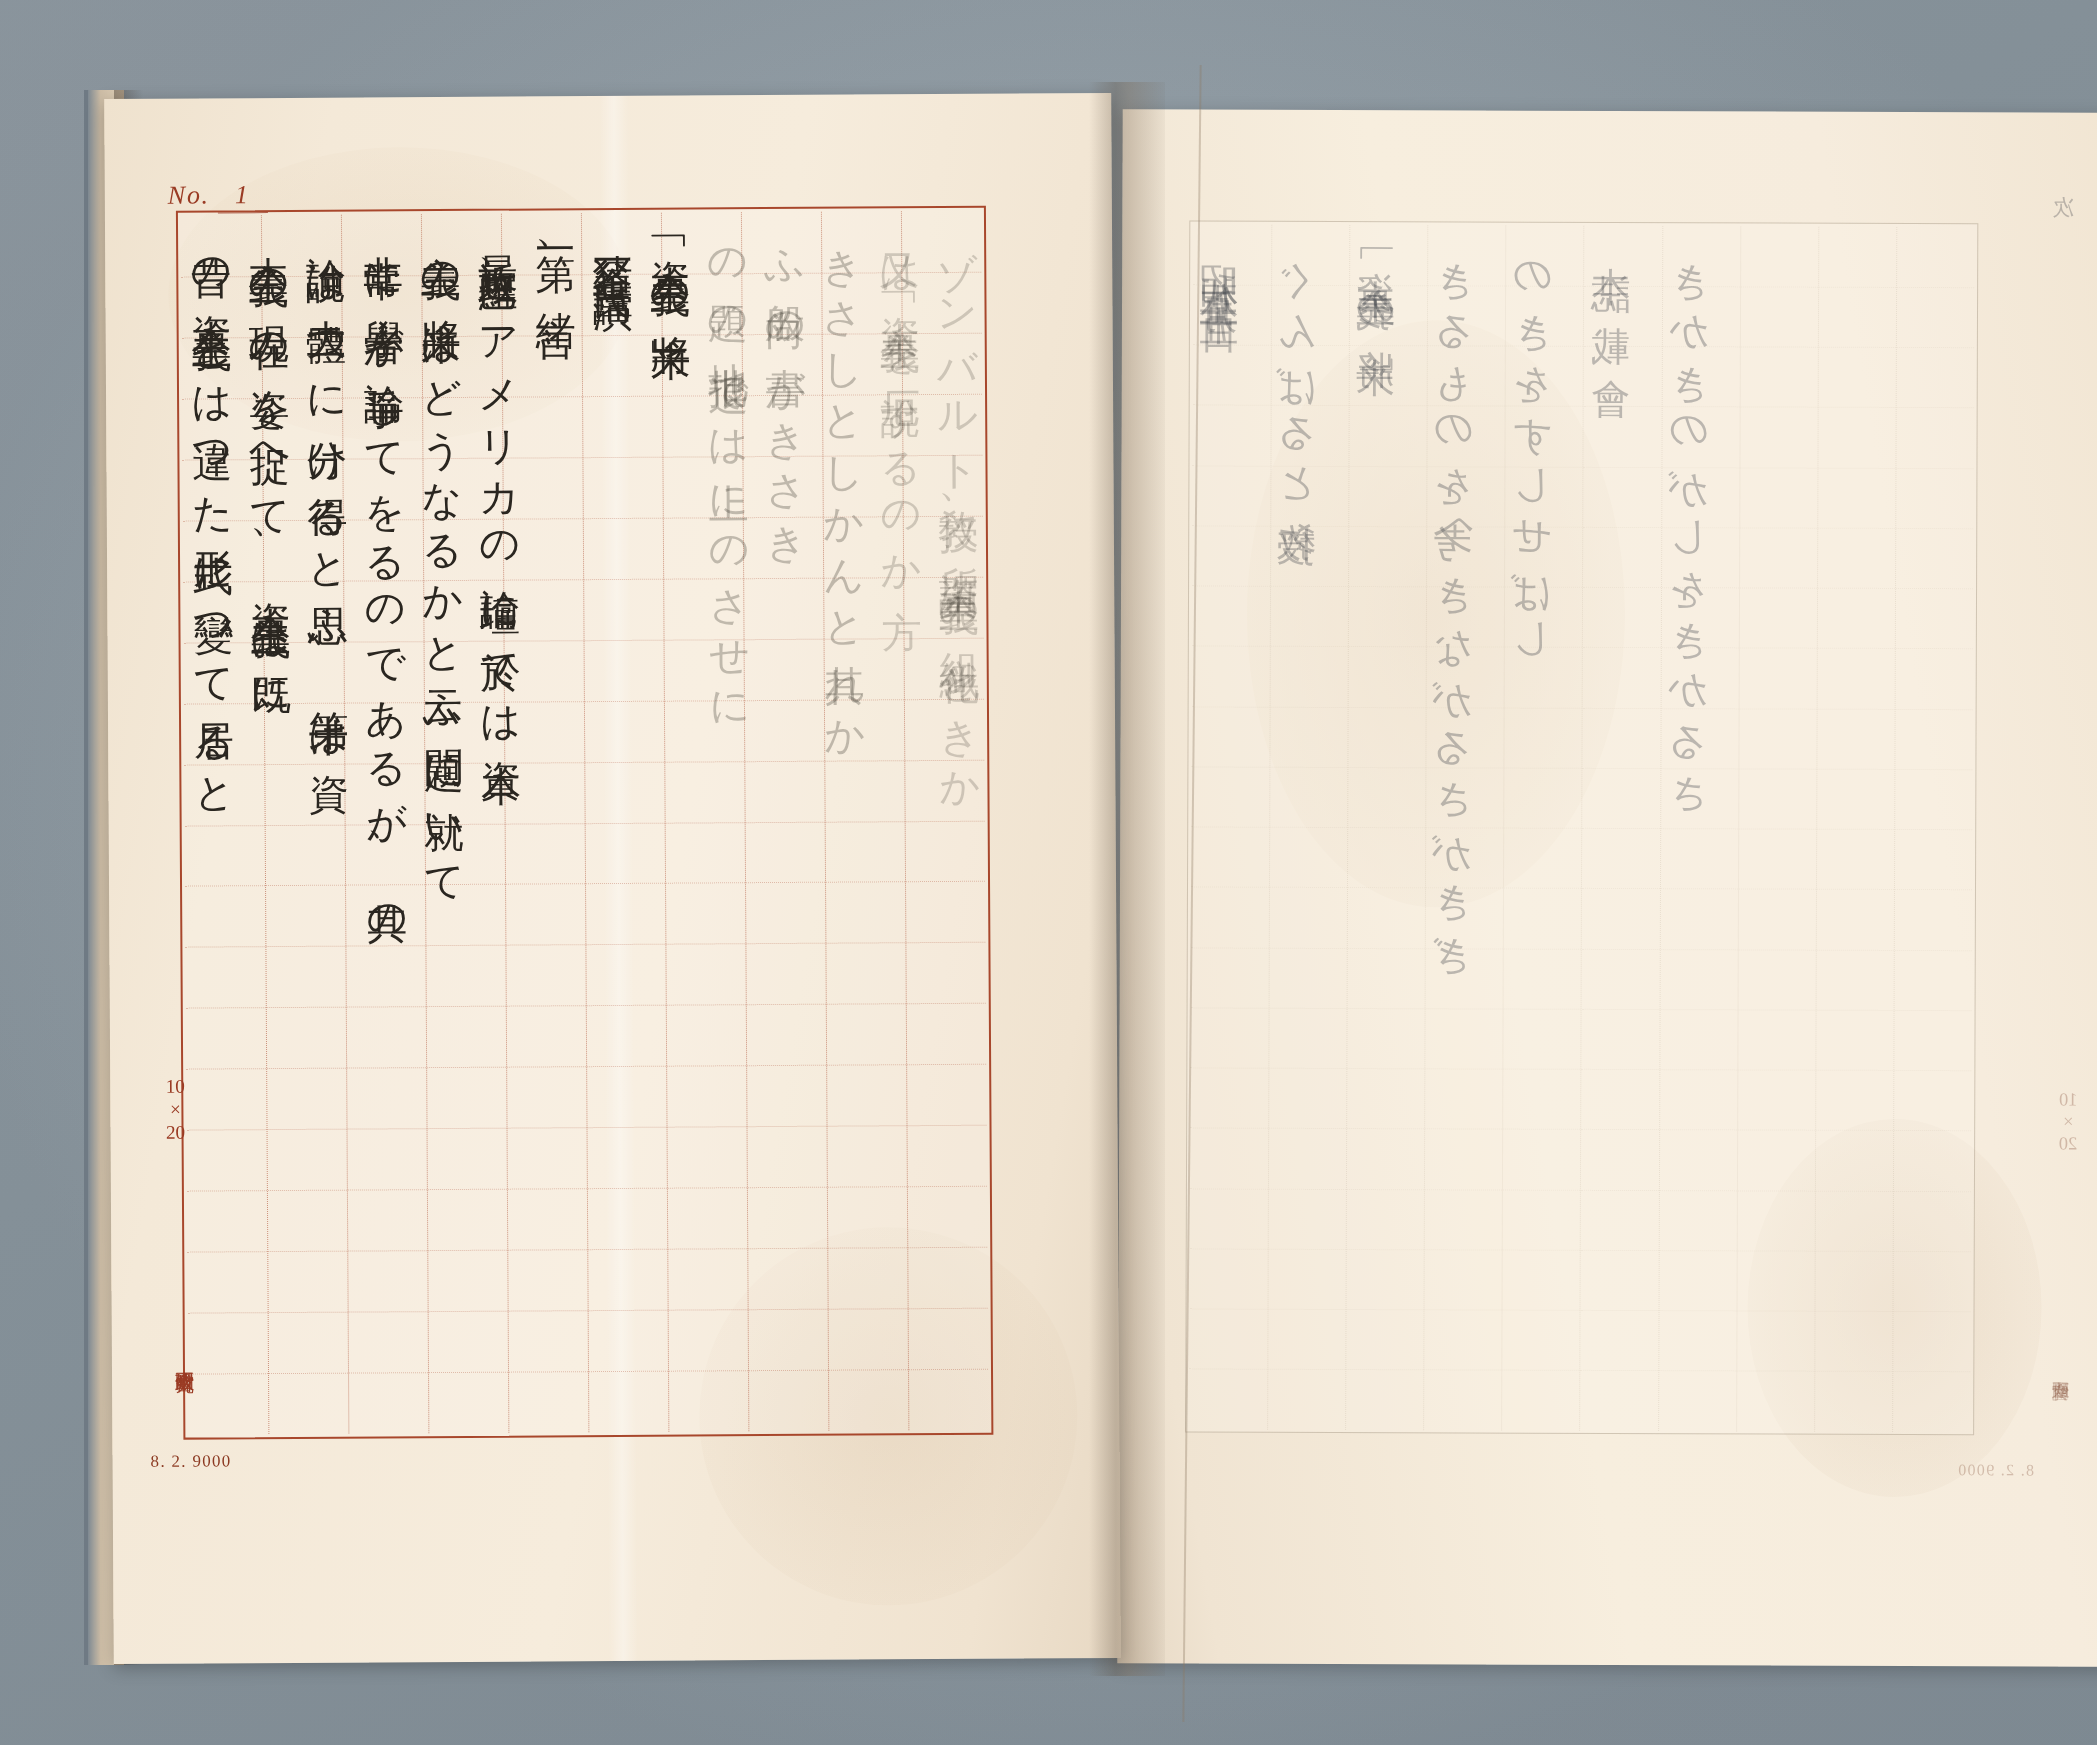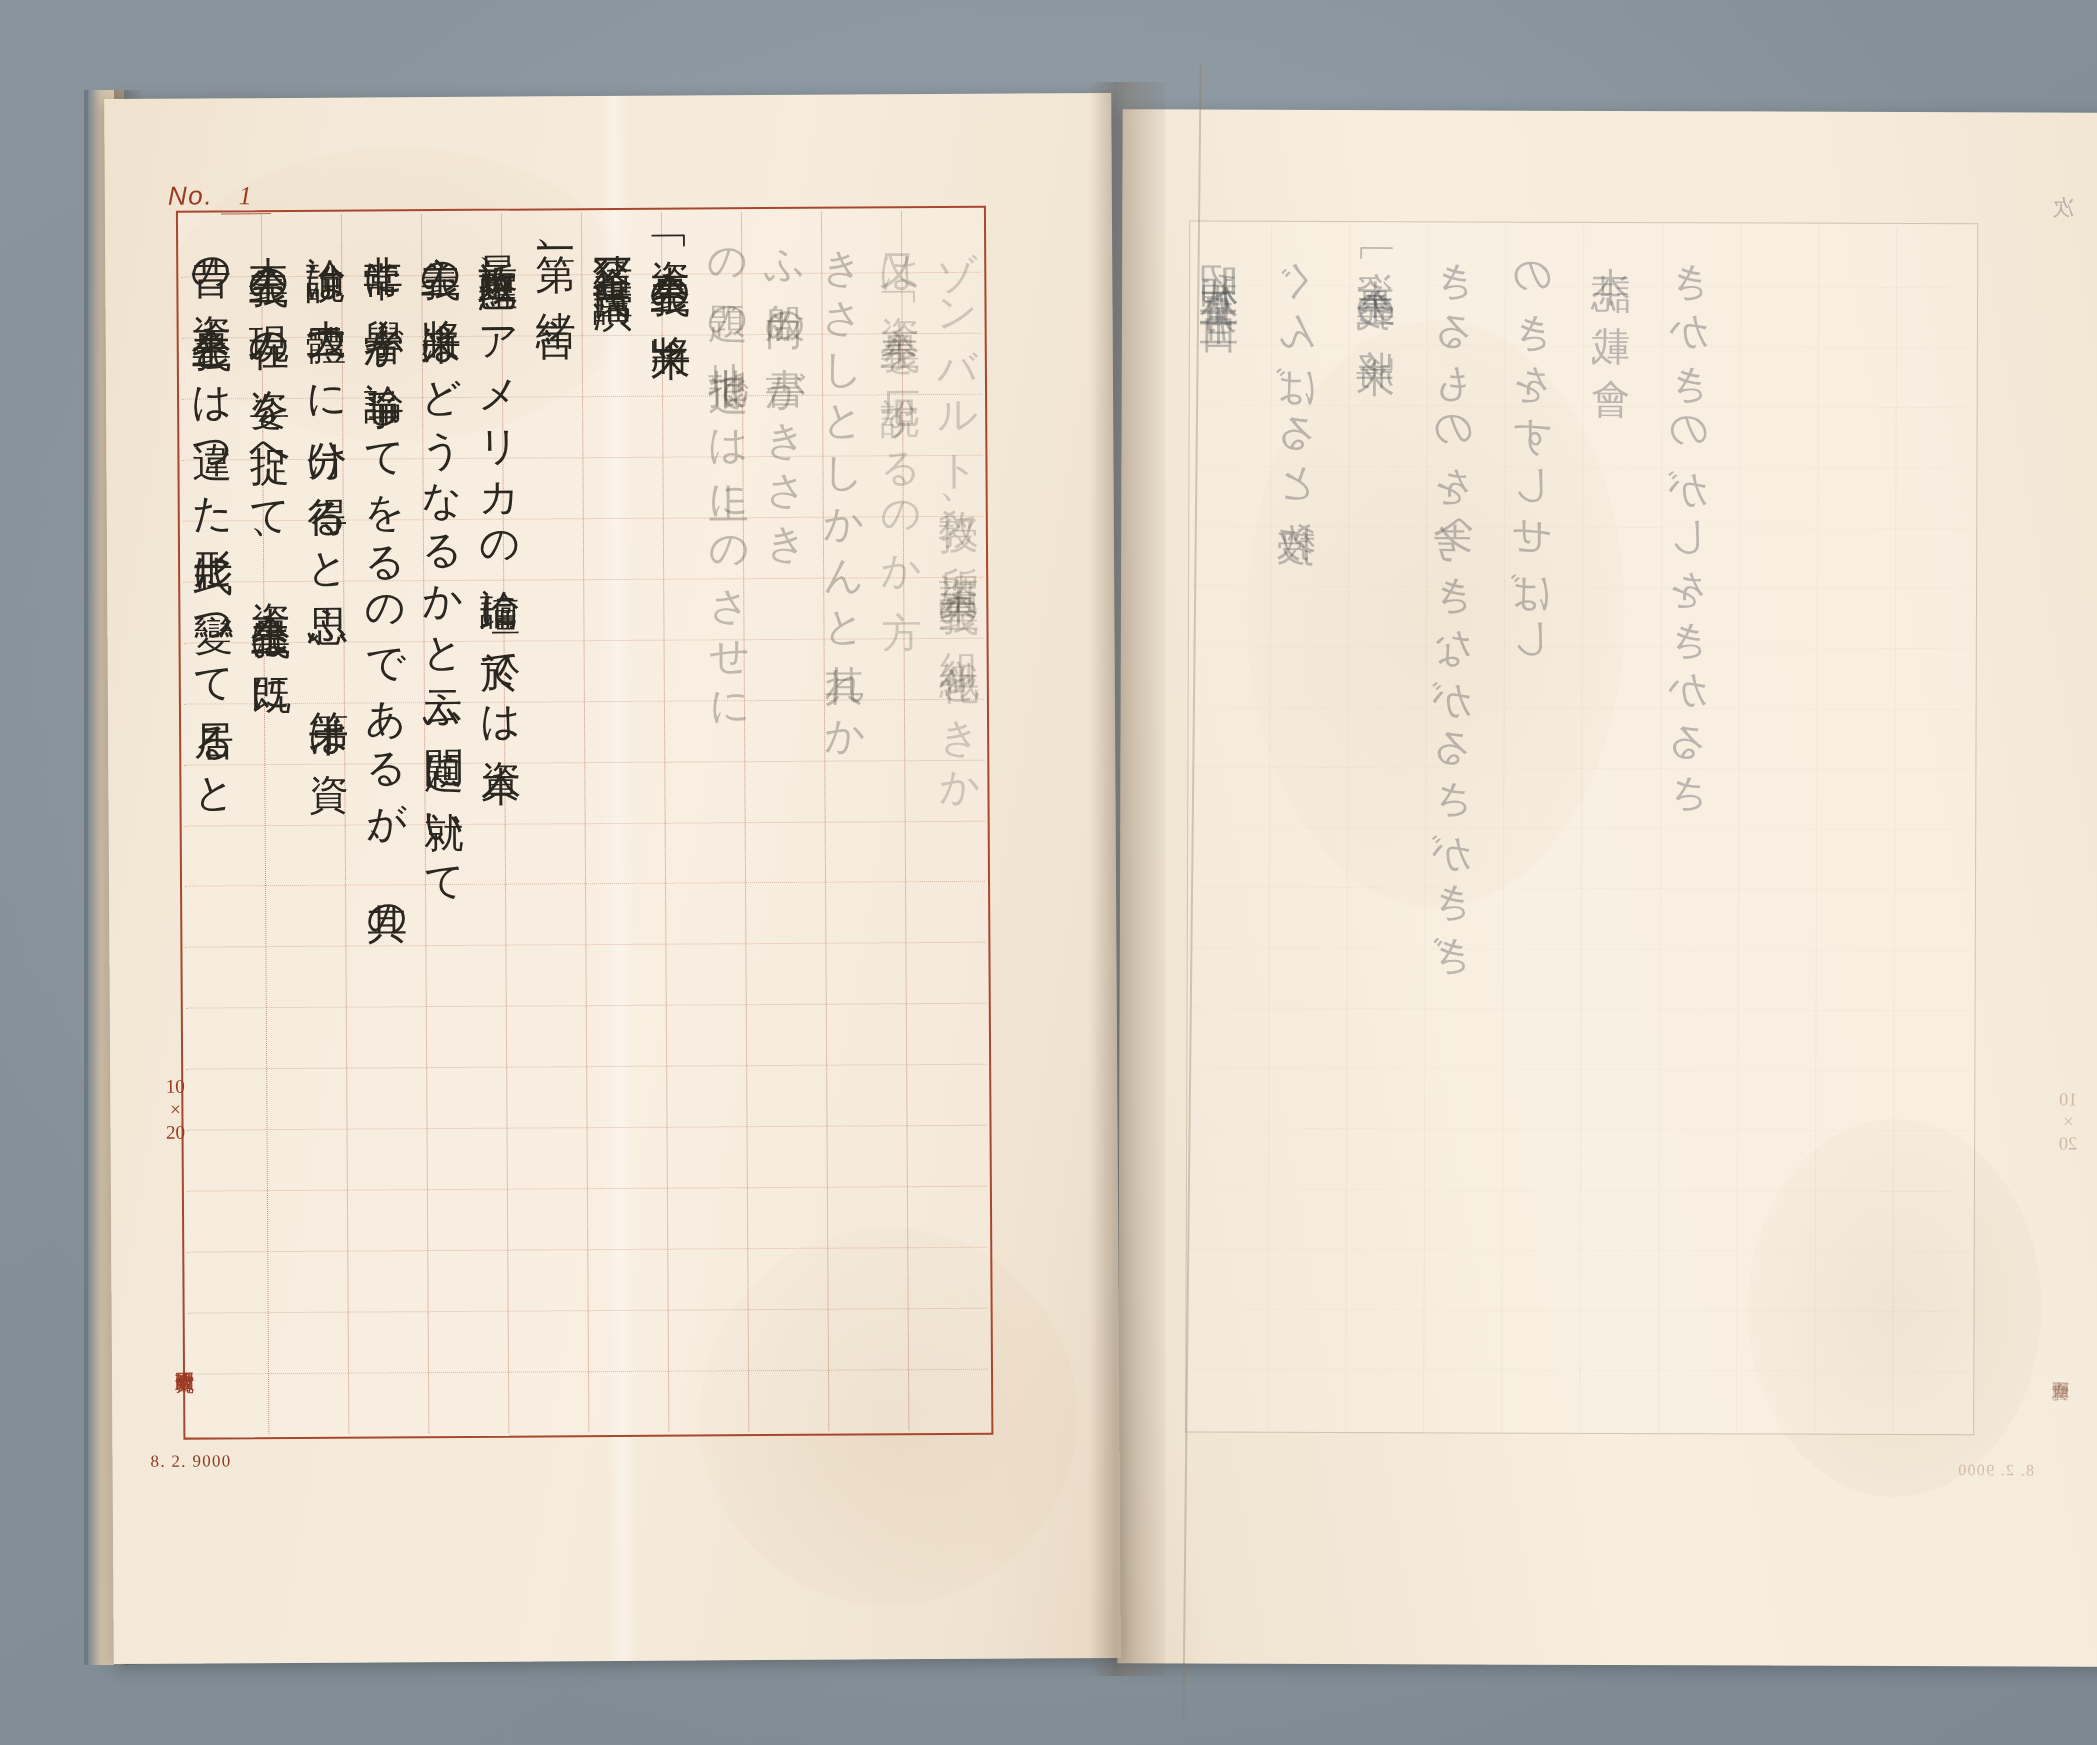--- a/index.html
+++ b/index.html
@@ -107,21 +107,21 @@
   .no-line {
     position: absolute;
     left: 63px;
     top: 82px;
     width: 151px;
     color: #9a3b24;
     font-style: italic;
     font-size: 26px;
     letter-spacing: 1.7px;
   }
-  .no-line .no-label { font-family: Liberation Sans, sans-serif; text-align: center; }
+  .no-line .no-label { font-family: Liberation Serif, serif; text-align: center; }
   .no-line .no-value {
     display: inline-block;
     min-width: 50px;
     border-bottom: 1.7px solid #9a3b24;
     text-align: center;
     margin-left: 7.6px;
     padding-bottom: 1.7px;
   }
 
   

